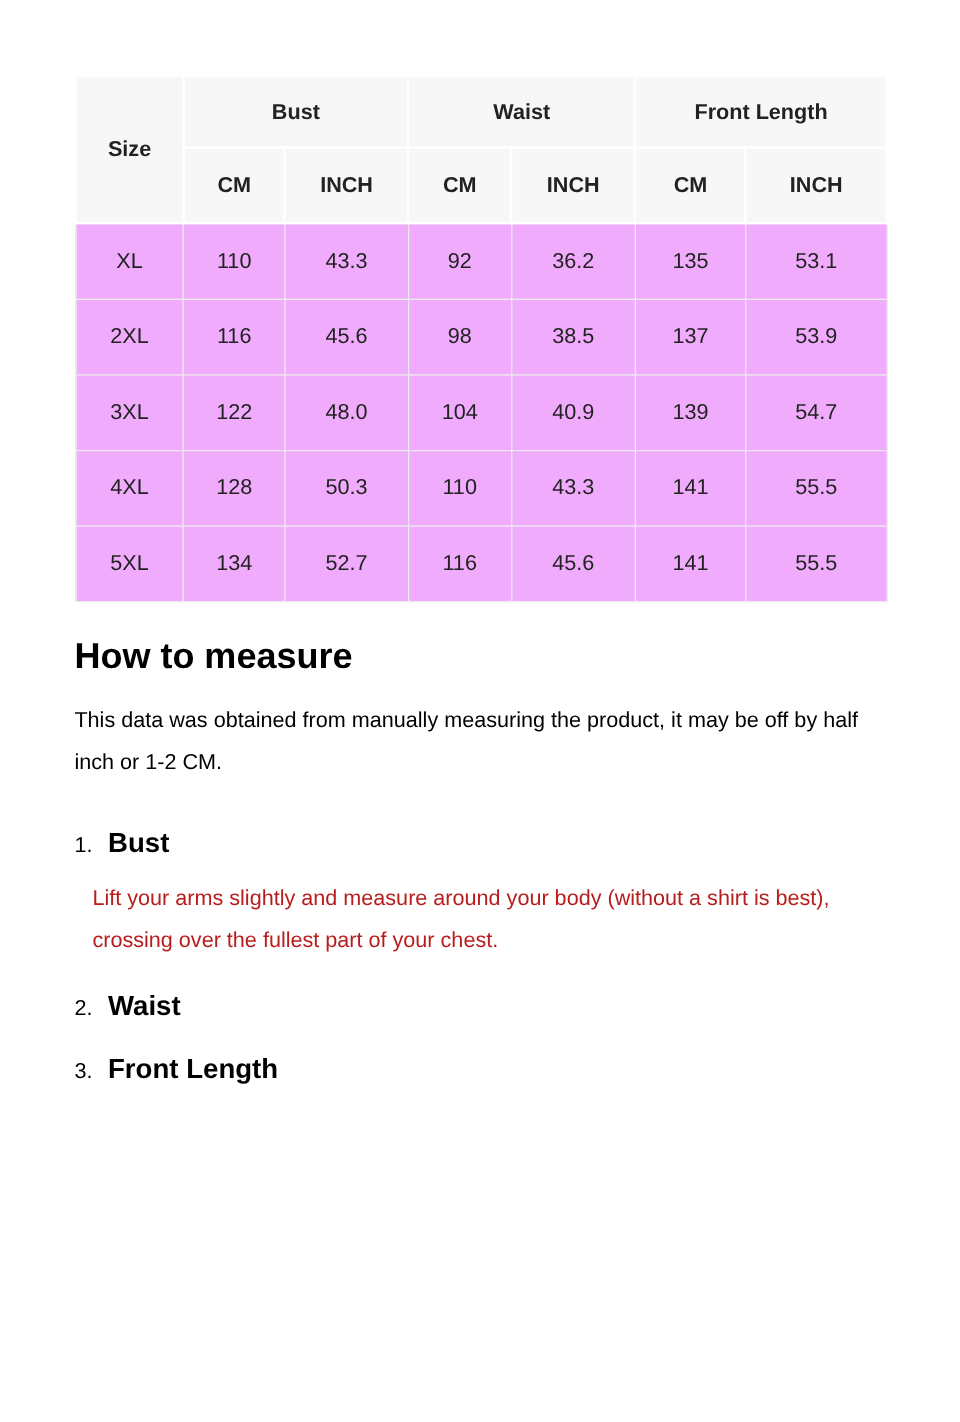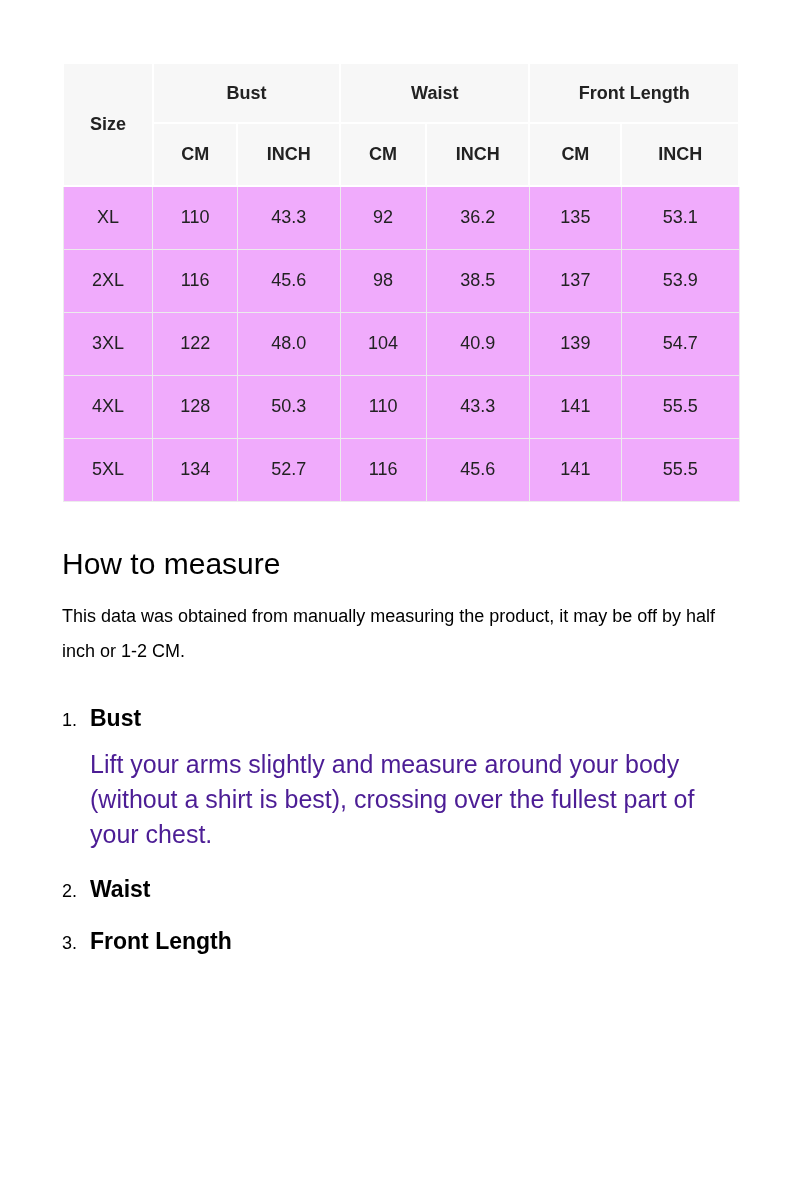--- a/index.html
+++ b/index.html
@@ -42,23 +42,23 @@
   col.c-size  { width: 13.3%; }
   col.c-bcm   { width: 12.5%; }
   col.c-binch { width: 15.2%; }
   col.c-wcm   { width: 12.7%; }
   col.c-winch { width: 15.3%; }
   col.c-fcm   { width: 13.6%; }
   col.c-finch { width: 17.4%; }
 
   
   .htm-heading {
-    margin-top: 44px;
+    margin-top: 28px;
     font-size: 30px;
-    font-weight: 400;
+    font-weight: 700;
     color: #000000;
     line-height: 36px;
   }
   .htm-intro {
     margin-top: 17px;
     font-size: 18px;
     line-height: 35px;
     color: #000000;
     width: 678px;
   }
@@ -79,25 +79,25 @@
     color: #000000;
   }
   .step-title {
     font-size: 23px;
     font-weight: 700;
     color: #000000;
     line-height: 30px;
   }
   .step-desc {
     margin-top: 14px;
-    margin-left: 28px;
+    margin-left: 15px;
     max-width: 650px;
-    font-size: 25px;
+    font-size: 18px;
     line-height: 35px;
-    color: #4c1d95;
+    color: #b91c1c;
   }
 </style>
 </head>
 <body>
 
 <div class="page">
 
   <table class="size-chart">
     <colgroup>
       <col class="c-size">

